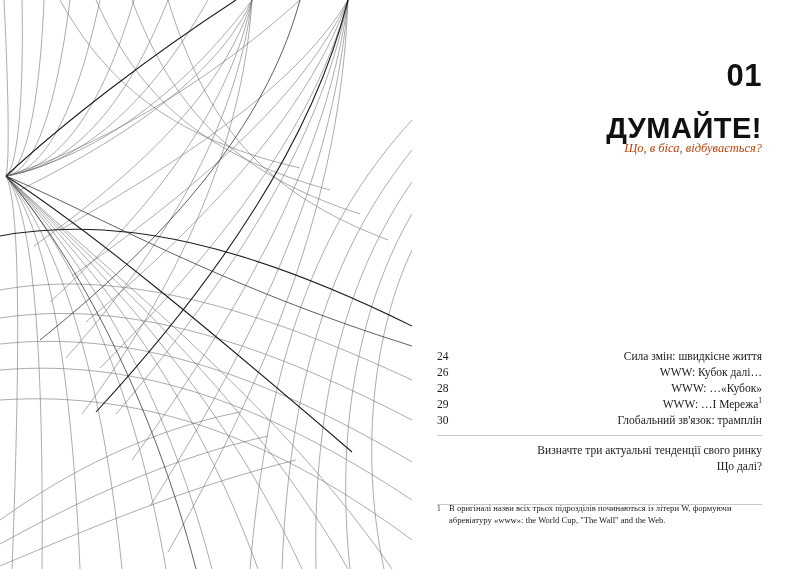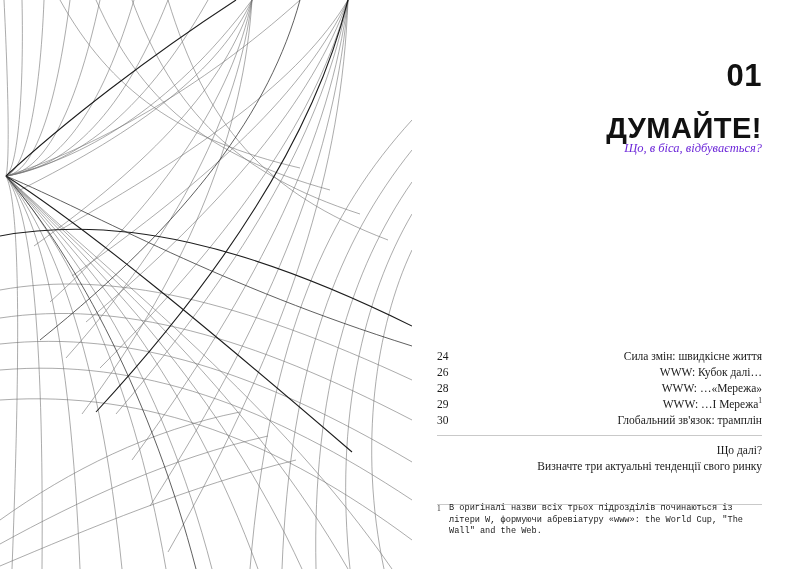--- a/index.html
+++ b/index.html
@@ -80,21 +80,21 @@
     text-align: right;
   }
 
   .chapter-subtitle {
     position: absolute;
     right: 38px;
     top: 141px;
     font-family: "Liberation Serif", serif;
     font-style: italic;
     font-size: 12.5px;
-    color: #6d28d9;
+    color: #c2410c;
     text-align: right;
   }
 
   
   .toc {
     position: absolute;
     left: 24px;
     right: 38px;
     top: 348px;
   }
@@ -163,21 +163,21 @@
   }
   .footnote-marker {
     flex: 0 0 12px;
     font-family: "Liberation Serif", serif;
     font-size: 7.5px;
     color: #1a1a1a;
     padding-top: 1px;
   }
   .footnote-text {
     flex: 1 1 auto;
-    font-family: Liberation Mono, monospace;
+    font-family: Liberation Serif, serif;
     font-size: 8.6px;
     line-height: 11.5px;
     color: #1a1a1a;
     text-align: left;
   }
 </style>
 </head>
 <body>
 
 <div id="page">
@@ -275,44 +275,44 @@
         <span class="toc-label">Сила змін: швидкісне життя</span>
       </div>
 
       <div class="toc-row">
         <span class="toc-page">26</span>
         <span class="toc-label">WWW: Кубок далі…</span>
       </div>
 
       <div class="toc-row">
         <span class="toc-page">28</span>
-        <span class="toc-label">WWW: …«Мережа»</span>
+        <span class="toc-label">WWW: …«Кубок»</span>
       </div>
 
       <div class="toc-row">
         <span class="toc-page">29</span>
         <span class="toc-label"><span>WWW: …І Мережа</span><sup>1</sup></span>
       </div>
 
       <div class="toc-row">
         <span class="toc-page">30</span>
         <span class="toc-label">Глобальний зв'язок: трамплін</span>
       </div>
 
       <hr class="toc-rule">
 
+
+      <div class="toc-row toc-secondary toc-secondary-dark">
+        <span class="toc-page"></span>
+        <span class="toc-label">Визначте три актуальні тенденції свого ринку</span>
+      </div>
 
       <div class="toc-row toc-secondary toc-secondary-dark">
         <span class="toc-page"></span>
         <span class="toc-label">Що далі?</span>
-      </div>
-
-      <div class="toc-row toc-secondary toc-secondary-dark">
-        <span class="toc-page"></span>
-        <span class="toc-label">Визначте три актуальні тенденції свого ринку</span>
       </div>
 
     </div>
 
     <hr class="footnote-rule">
 
     <div class="footnote">
       <span class="footnote-marker">1</span>
       <span class="footnote-text">В оригіналі назви всіх трьох підрозділів починаються із літери W, формуючи абревіатуру «www»: the World Cup, "The Wall" and the Web.</span>
     </div>

